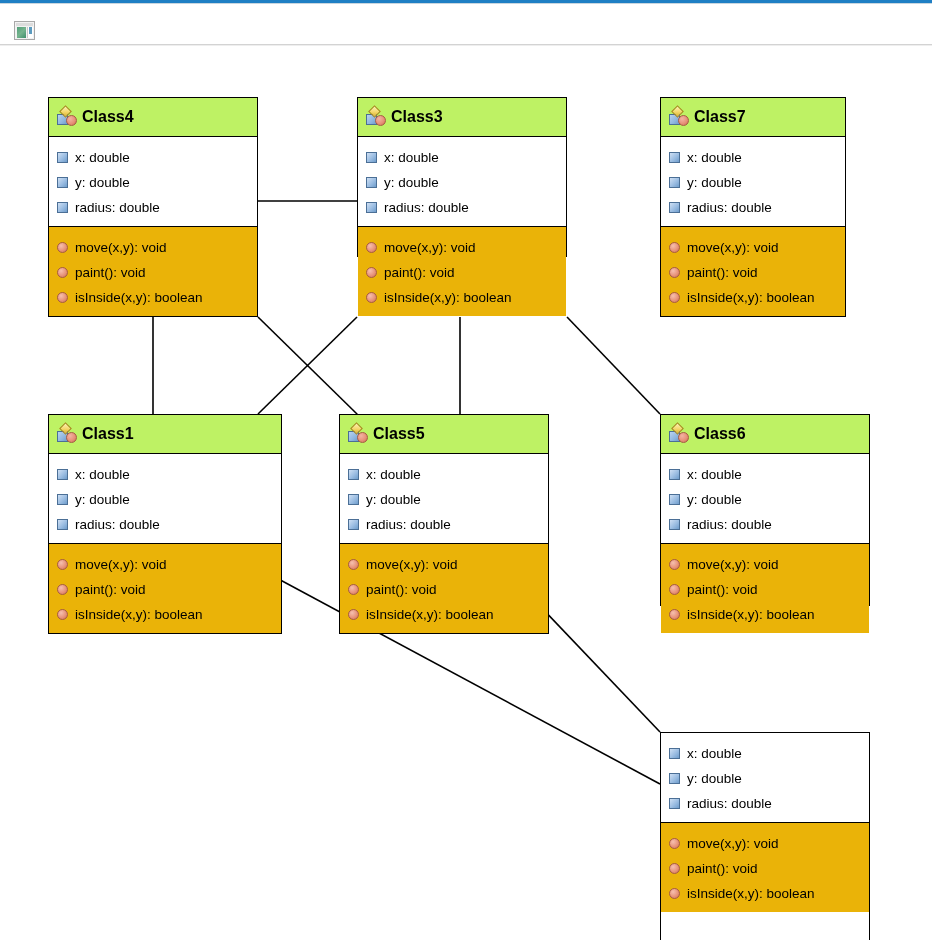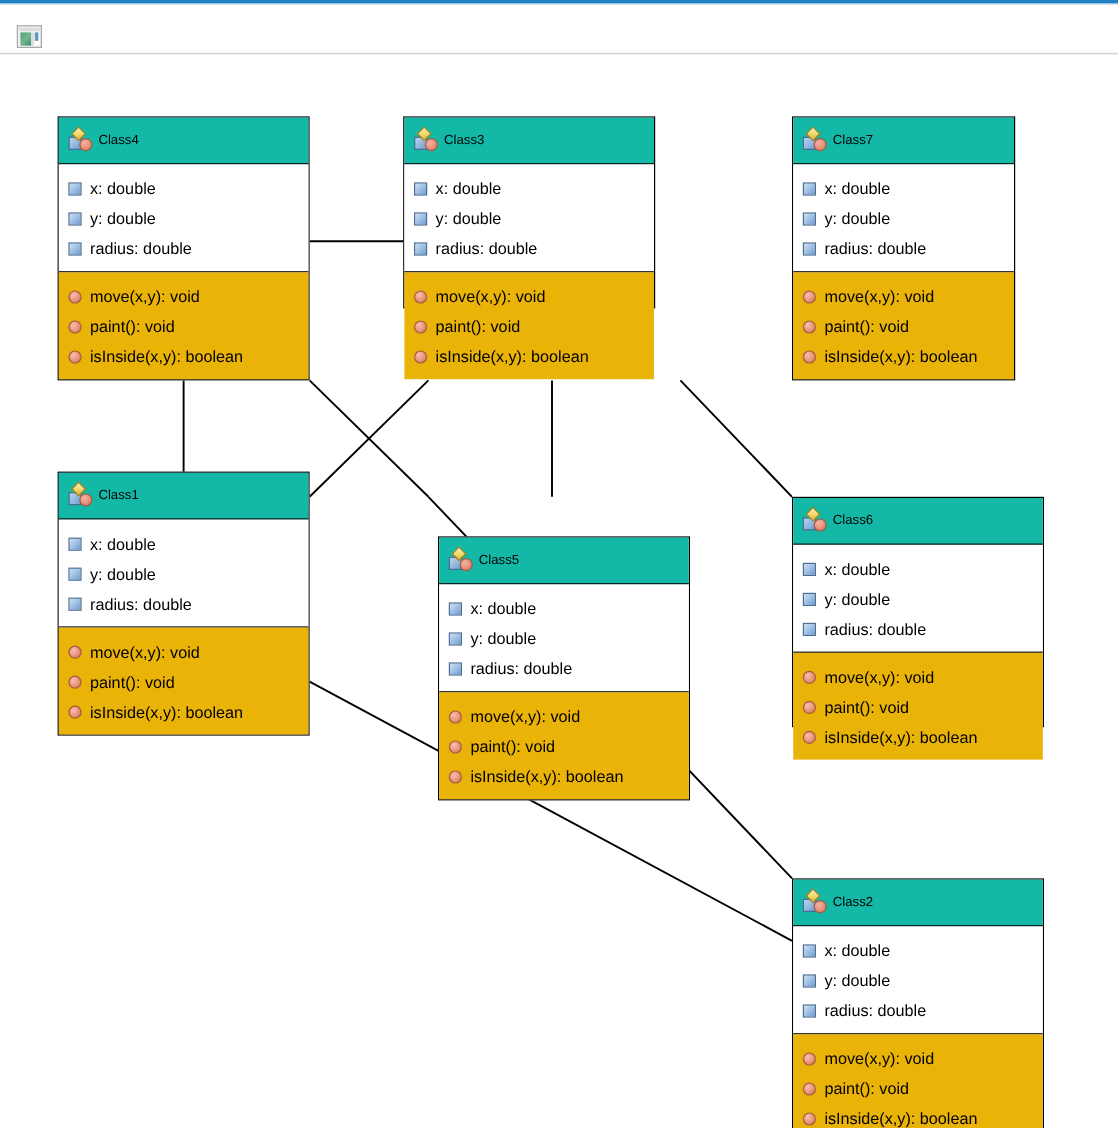--- a/index.html
+++ b/index.html
@@ -107,24 +107,24 @@
     box-sizing: border-box;
     font-size: 13px;
     color: #000000;
   }
   .class-title {
     height: 39px;
     border-bottom: 1px solid #000000;
     display: flex;
     align-items: center;
     padding-left: 8px;
-    font-weight: normal;
-    font-size: 11px;
-    box-sizing: border-box;
-    background: #14b8a6;
+    font-weight: bold;
+    font-size: 16px;
+    box-sizing: border-box;
+    background: #bef264;
   }
   .class-attrs {
     height: 90px;
     border-bottom: 1px solid #000000;
     box-sizing: border-box;
     padding: 8px 0 0 8px;
     background: #ffffff;
   }
   .class-methods {
     height: 89px;
@@ -257,21 +257,21 @@
             <div class="member-row">
               <span class="meth-icon"></span>
               <span>paint(): void</span>
             </div>
             <div class="member-row">
               <span class="meth-icon"></span>
               <span>isInside(x,y): boolean</span>
             </div>
           </div>
         </div>
-        <div class="class-box" style="left: 336px; top: 51px; width: 210px; height: 160px;">
+        <div class="class-box" style="left: 357px; top: 51px; width: 210px; height: 160px;">
           <div class="class-title">
             <span class="class-icon">
               <span class="ci-square"></span>
               <span class="ci-circle"></span>
               <span class="ci-diamond"></span>
             </span>
             <span>Class3</span>
           </div>
           <div class="class-attrs">
             <div class="member-row">
@@ -333,21 +333,21 @@
             <div class="member-row">
               <span class="meth-icon"></span>
               <span>paint(): void</span>
             </div>
             <div class="member-row">
               <span class="meth-icon"></span>
               <span>isInside(x,y): boolean</span>
             </div>
           </div>
         </div>
-        <div class="class-box" style="left: 48px; top: 347px; width: 210px; height: 220px;">
+        <div class="class-box" style="left: 48px; top: 368px; width: 234px; height: 220px;">
           <div class="class-title">
             <span class="class-icon">
               <span class="ci-square"></span>
               <span class="ci-circle"></span>
               <span class="ci-diamond"></span>
             </span>
             <span>Class1</span>
           </div>
           <div class="class-attrs">
             <div class="member-row">
@@ -371,21 +371,21 @@
             <div class="member-row">
               <span class="meth-icon"></span>
               <span>paint(): void</span>
             </div>
             <div class="member-row">
               <span class="meth-icon"></span>
               <span>isInside(x,y): boolean</span>
             </div>
           </div>
         </div>
-        <div class="class-box" style="left: 365px; top: 368px; width: 210px; height: 220px; margin-top: 33px;">
+        <div class="class-box" style="left: 339px; top: 368px; width: 210px; height: 220px;">
           <div class="class-title">
             <span class="class-icon">
               <span class="ci-square"></span>
               <span class="ci-circle"></span>
               <span class="ci-diamond"></span>
             </span>
             <span>Class5</span>
           </div>
           <div class="class-attrs">
             <div class="member-row">
@@ -448,28 +448,20 @@
               <span class="meth-icon"></span>
               <span>paint(): void</span>
             </div>
             <div class="member-row">
               <span class="meth-icon"></span>
               <span>isInside(x,y): boolean</span>
             </div>
           </div>
         </div>
         <div class="class-box" style="left: 660px; top: 686px; width: 210px; height: 220px;">
-          <div class="class-title">
-            <span class="class-icon">
-              <span class="ci-square"></span>
-              <span class="ci-circle"></span>
-              <span class="ci-diamond"></span>
-            </span>
-            <span>Class2</span>
-          </div>
           <div class="class-attrs">
             <div class="member-row">
               <span class="attr-icon"></span>
               <span>x: double</span>
             </div>
             <div class="member-row">
               <span class="attr-icon"></span>
               <span>y: double</span>
             </div>
             <div class="member-row">

